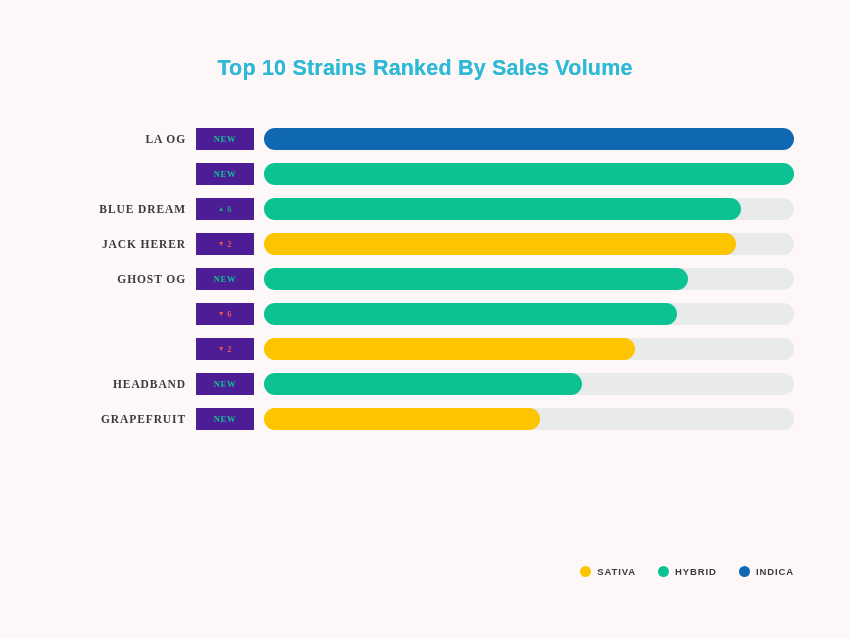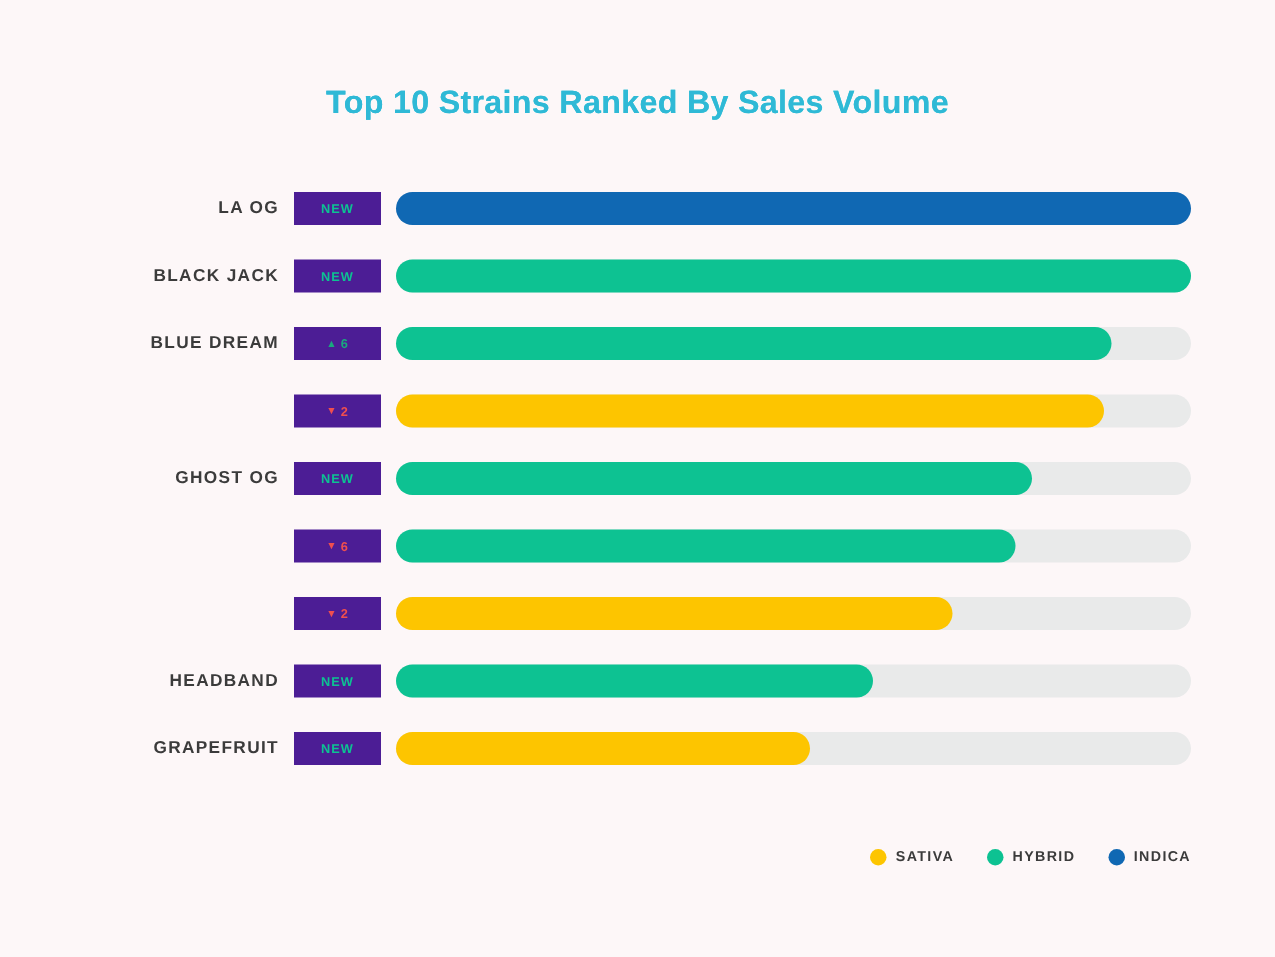--- a/index.html
+++ b/index.html
@@ -36,23 +36,24 @@
   }
   .rows {
     position: absolute;
     top: 128px;
     left: 0;
     width: 850px;
   }
   .row {
     position: relative;
     height: 22px;
-    margin-bottom: 23px;
-    display: flex;
-    align-items: center;
+    margin-bottom: 13px;
+    display: flex;
+    align-items: center;
+    font-family: Liberation Serif, serif;
   }
   .row-label {
     position: absolute;
     left: 0;
     width: 186px;
     text-align: right;
     font-size: 11.5px;
     font-weight: 700;
     letter-spacing: 0.9px;
     color: #3b3b3b;
@@ -134,39 +135,39 @@
       <div class="row">
         <div class="row-label">LA OG</div>
         <div class="row-badge new">
           <span>NEW</span>
         </div>
         <div class="bar-track">
           <div class="bar-fill" style="width: 100%; background: rgb(16, 104, 179);"></div>
         </div>
       </div>
       <div class="row">
-        <div class="row-label">BLACK JACK</div>
         <div class="row-badge new">
           <span>NEW</span>
         </div>
         <div class="bar-track">
           <div class="bar-fill" style="width: 100%; background: rgb(13, 194, 146);"></div>
         </div>
       </div>
       <div class="row">
         <div class="row-label">BLUE DREAM</div>
         <div class="row-badge up">
           <span class="badge-arrow">▲</span>
           <span>6</span>
         </div>
         <div class="bar-track">
           <div class="bar-fill" style="width: 90%; background: rgb(13, 194, 146);"></div>
         </div>
       </div>
       <div class="row">
+        <div class="row-label">JACK HERER</div>
         <div class="row-badge down">
           <span class="badge-arrow">▼</span>
           <span>2</span>
         </div>
         <div class="bar-track">
           <div class="bar-fill" style="width: 89%; background: rgb(253, 197, 0);"></div>
         </div>
       </div>
       <div class="row">
         <div class="row-label">GHOST OG</div>

